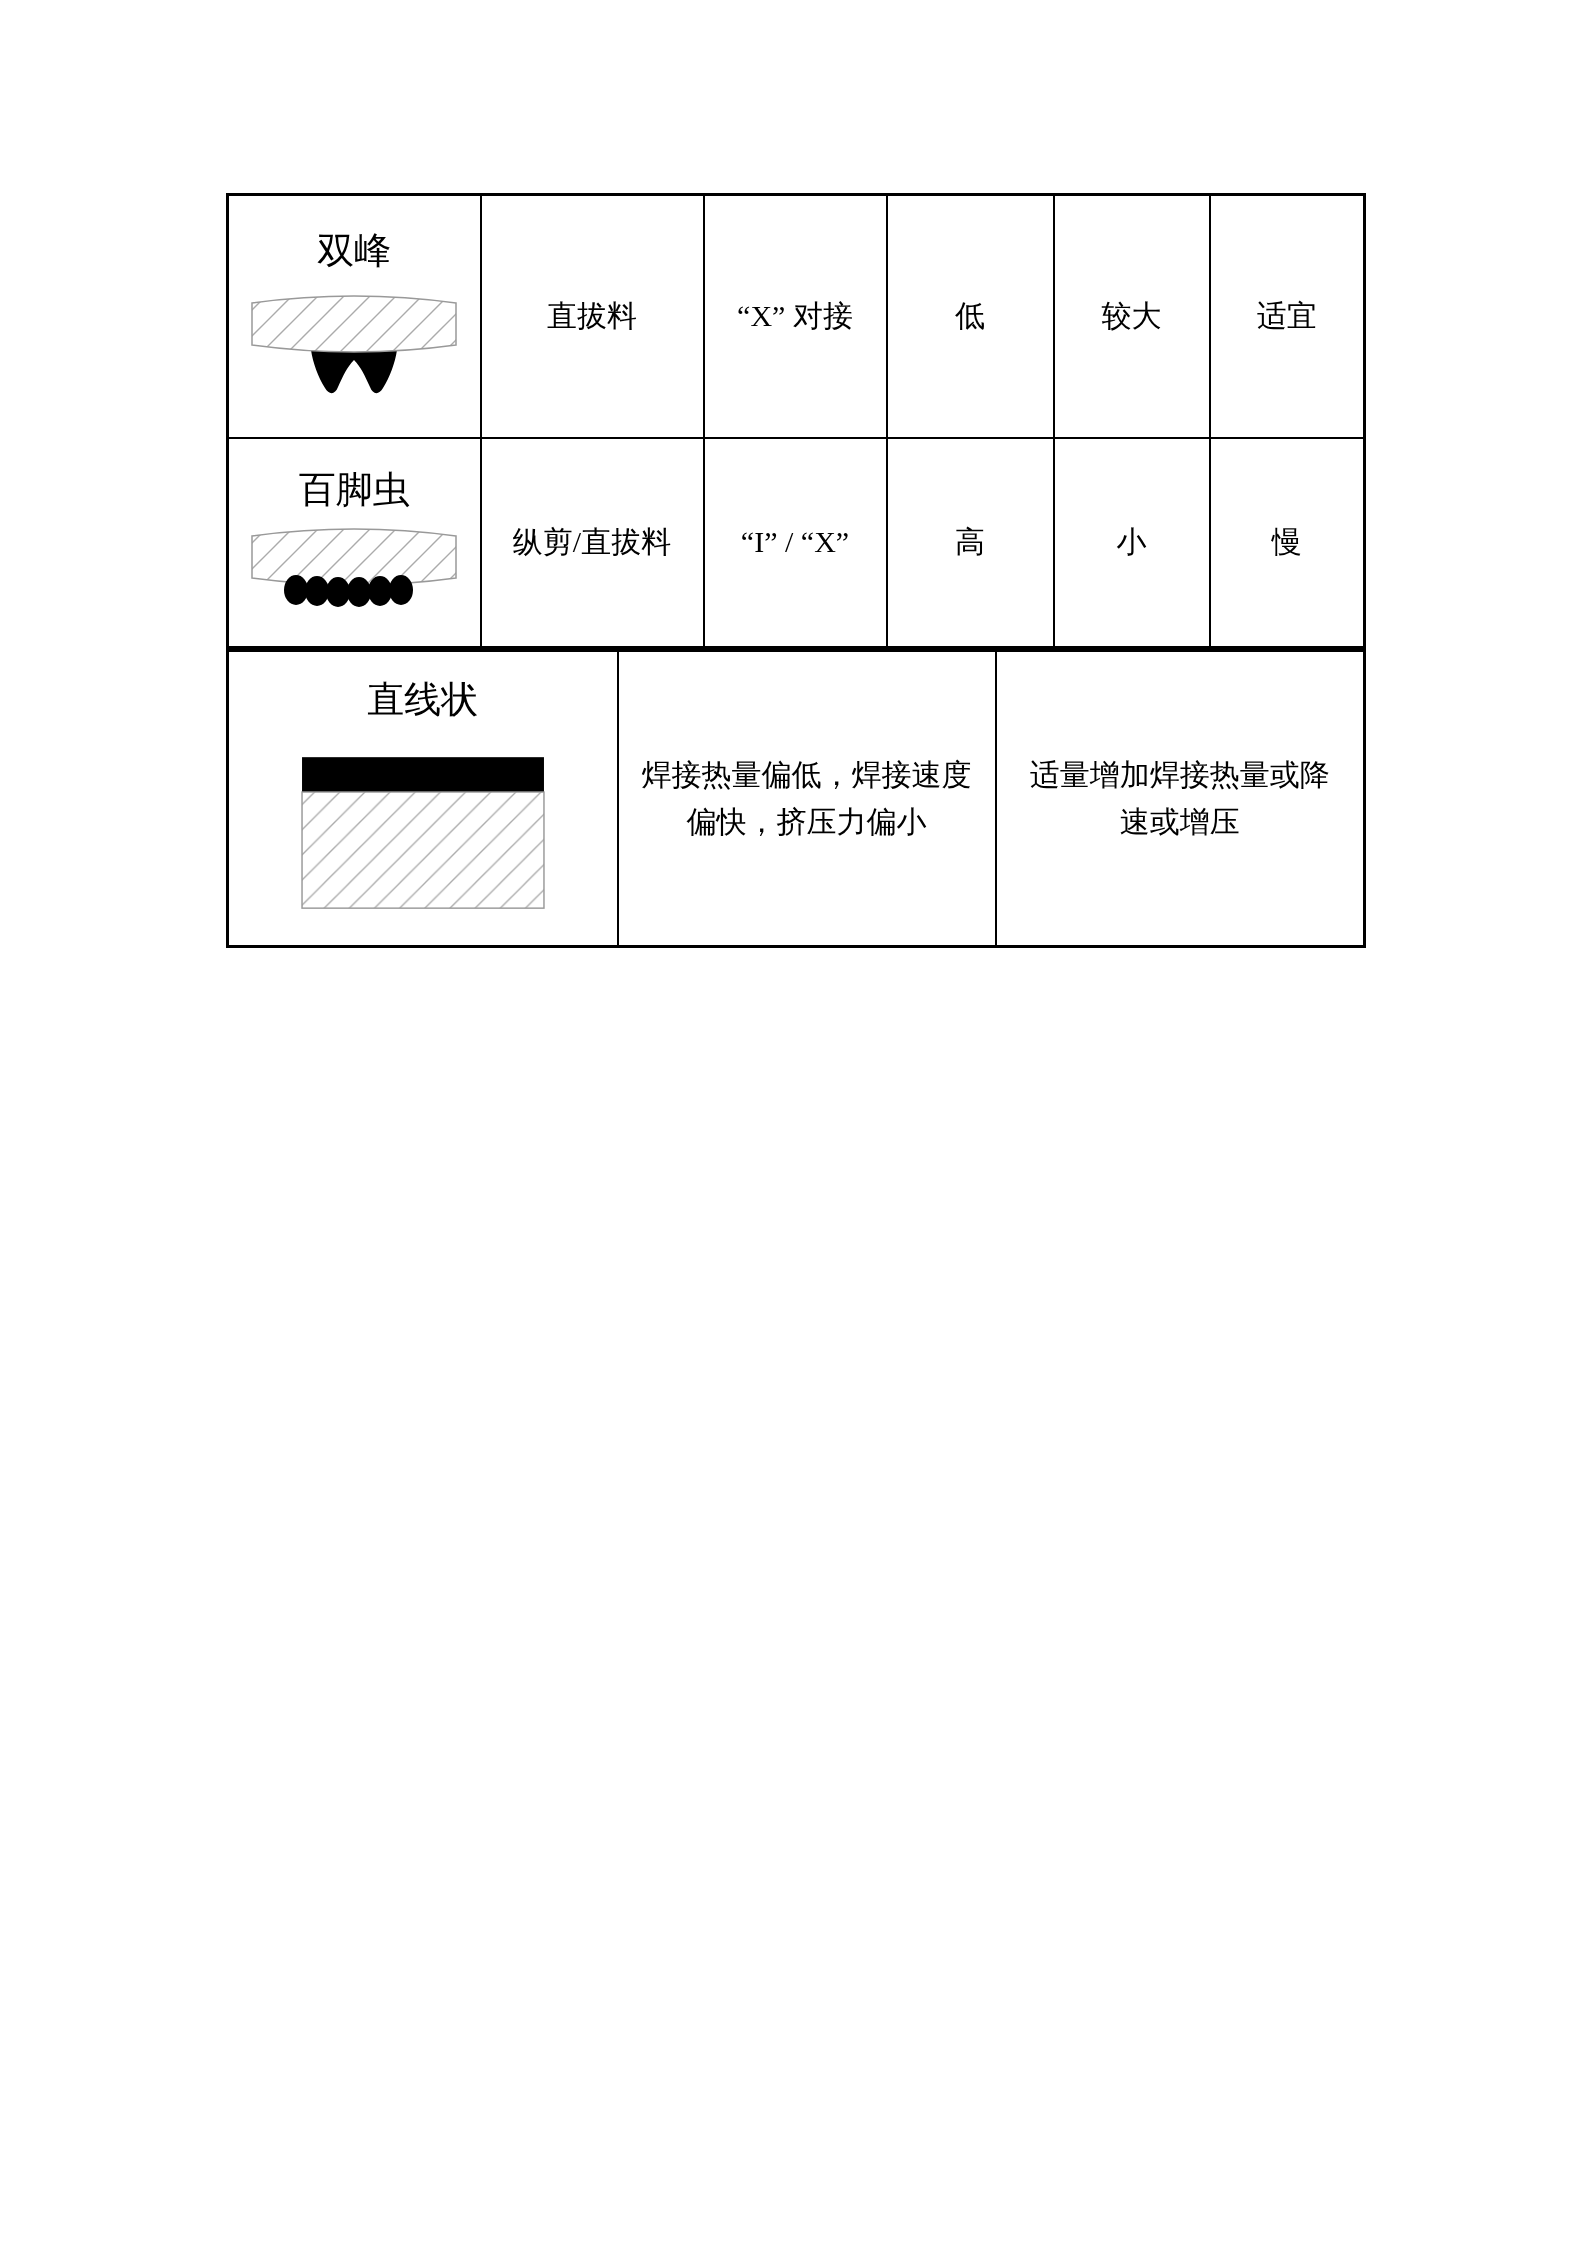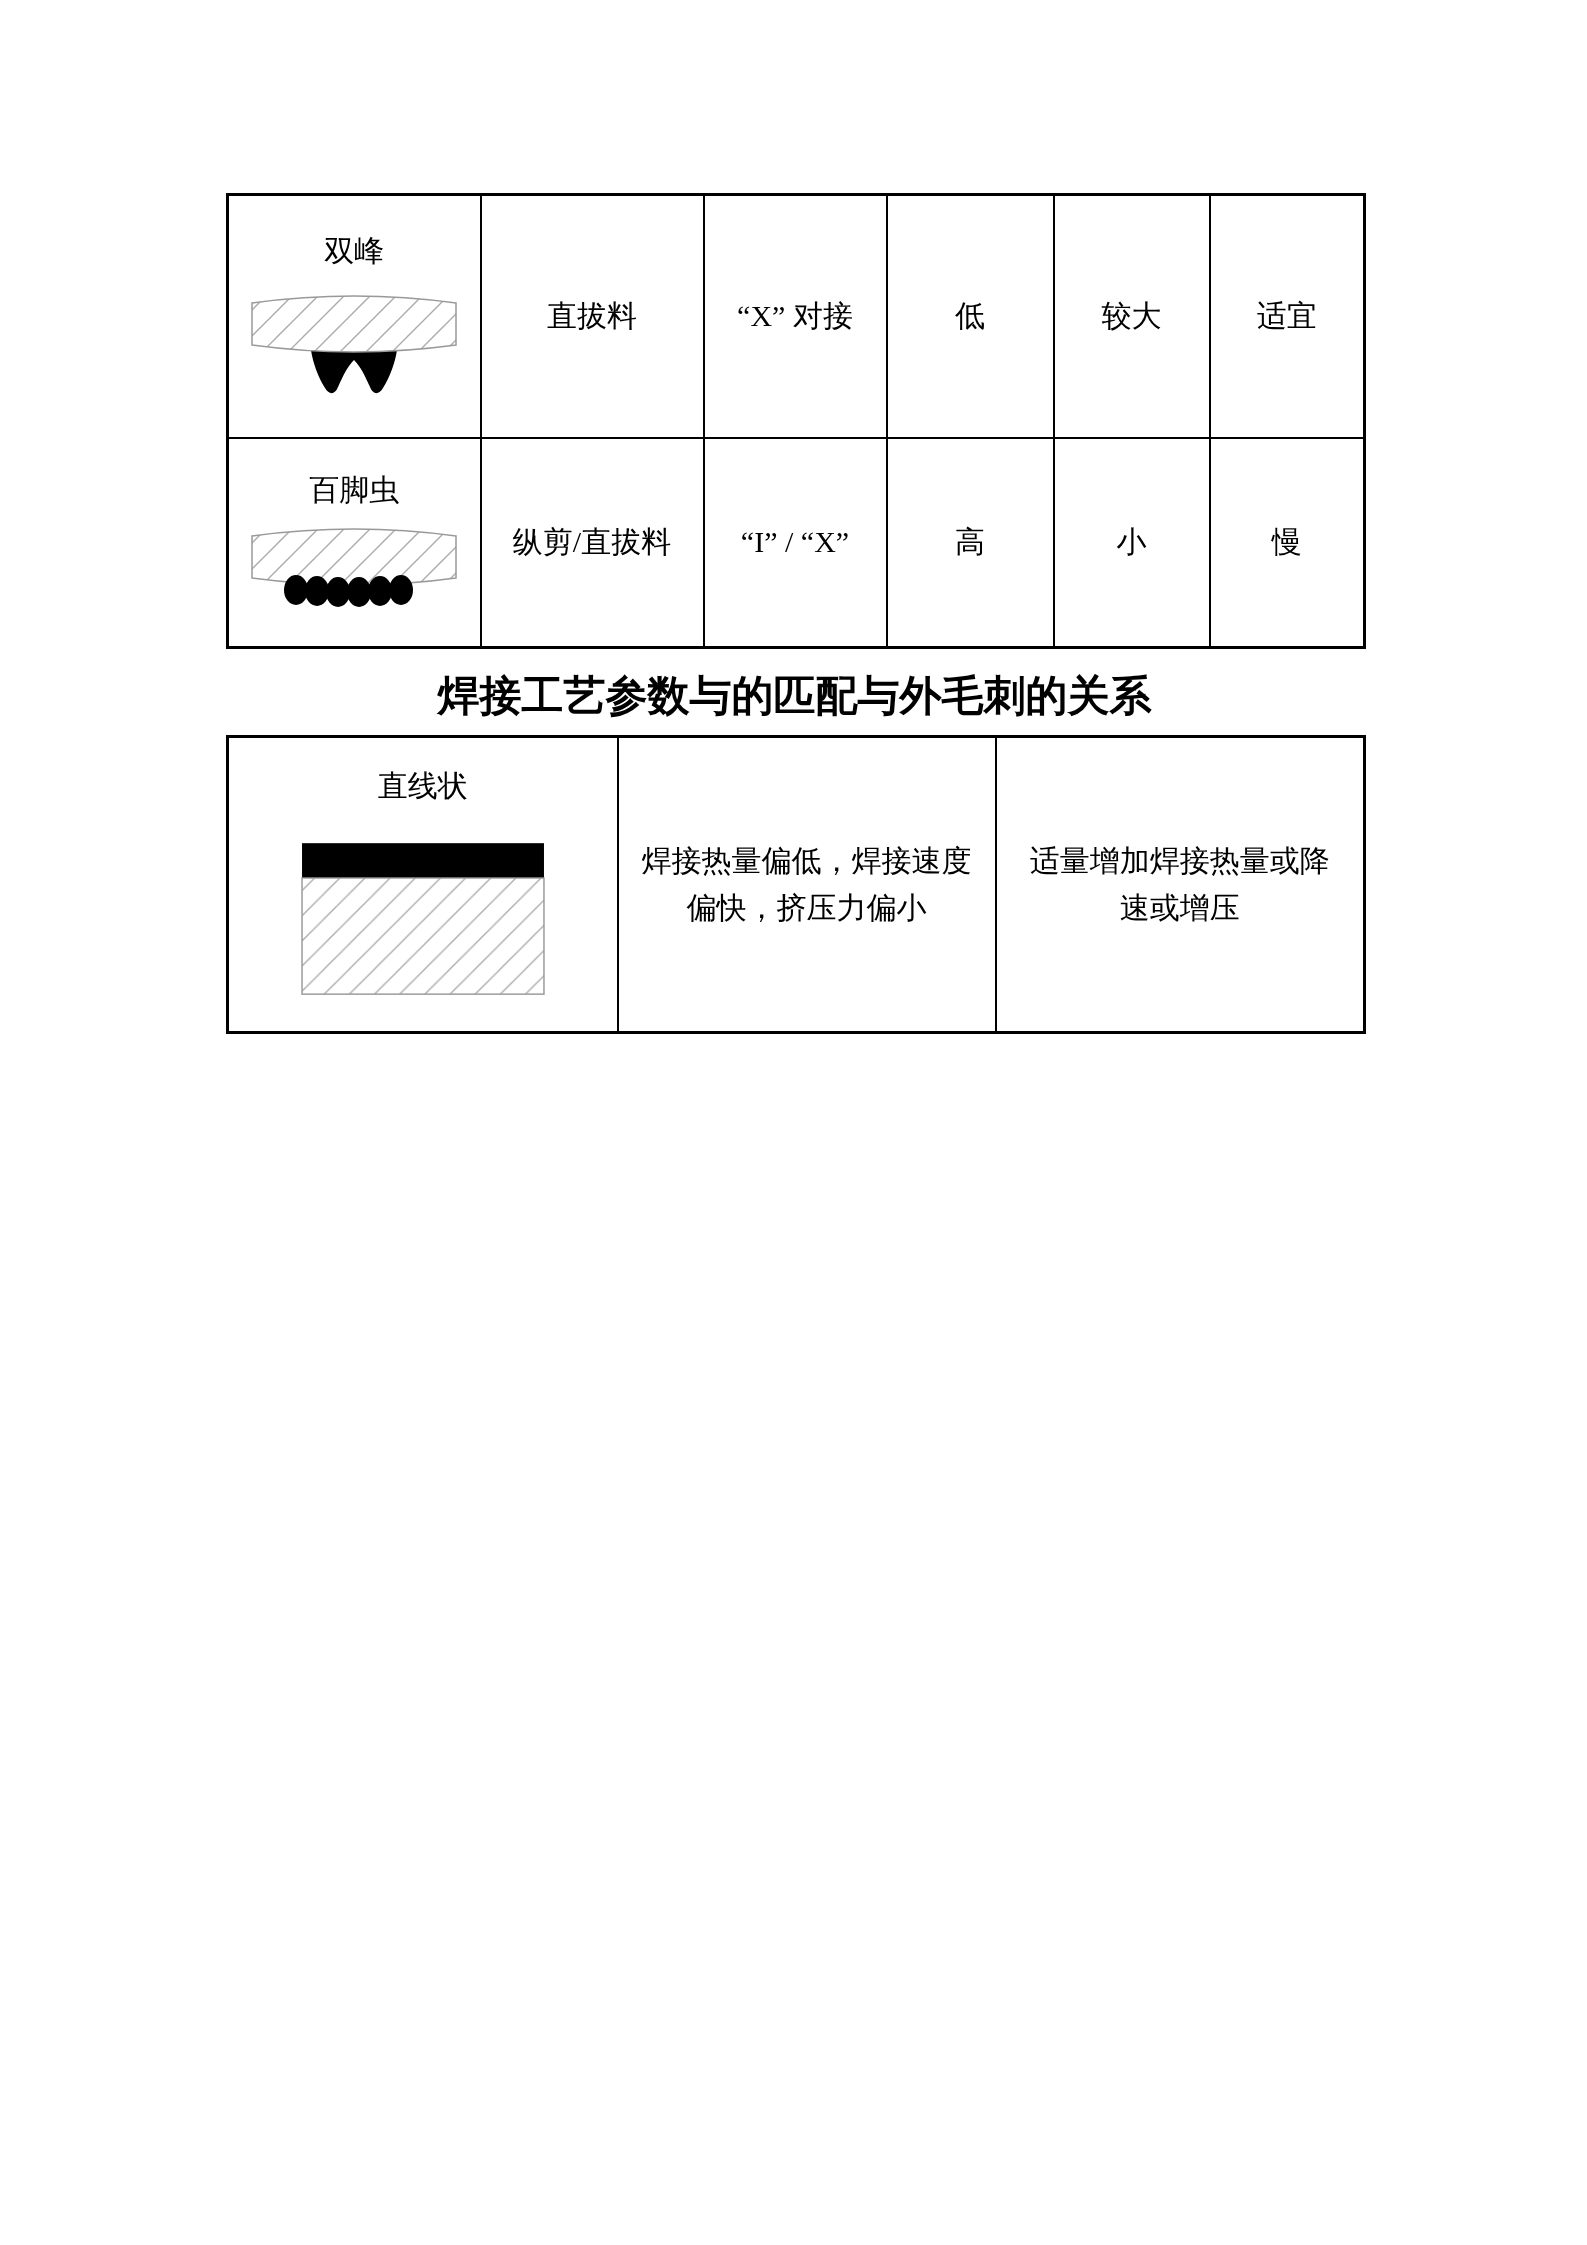--- a/index.html
+++ b/index.html
@@ -16,21 +16,21 @@
   td,th{border:2px solid #000;text-align:center;vertical-align:middle;
         font-size:30px;line-height:1.55;font-weight:normal;padding:0;}
   
   .t1c1{width:253px;}.t1c2{width:223px;}.t1c3{width:183px;}
   .t1c4{width:167px;}.t1c5{width:156px;}.t1c6{width:155px;}
   .t1r1{height:243px;}.t1r2{height:189px;}.t1r3{height:253px;}.t1r4{height:210px;}
   
   .t2c1{width:390px;}.t2c2{width:378px;}.t2c3{width:369px;}
   .t2hr{height:44px;}.t2r1{height:245px;}.t2r2{height:296px;}.t2r3{height:252px;}
   .shape-cell{display:flex;flex-direction:column;align-items:center;justify-content:center;}
-  .shape-cell .lbl{font-size:30px;line-height:36px;}
+  .shape-cell .lbl{font-size:37px;line-height:36px;}
   .shape-cell svg{display:block;}
   .gap18{height:18px;}.gap8{height:8px;}.gap10{height:10px;}.gap12{height:12px;}
   .section-title{
     margin:16px 0 8px 0;
     text-align:center;
     font-size:42px;line-height:62px;font-weight:bold;
   }
   .status-cell{padding:0 15px;}
   .action-cell{padding:0 22px;}
   .hidden-defs{position:absolute;width:0;height:0;}
@@ -97,21 +97,20 @@
         </td>
         <td>纵剪/直拔料</td>
         <td>“I” / “X”</td>
         <td>高</td>
         <td>小</td>
         <td>慢</td>
       </tr>
     </tbody>
       </table>
 
-    <div class="section-title">焊接工艺参数与的匹配与外毛刺的关系</div>
 
     <table>
       <colgroup>
           <col class="t2c1">
           <col class="t2c2">
           <col class="t2c3">
         </colgroup>
       <tbody>
       <tr class="t2r2">
         <td>

